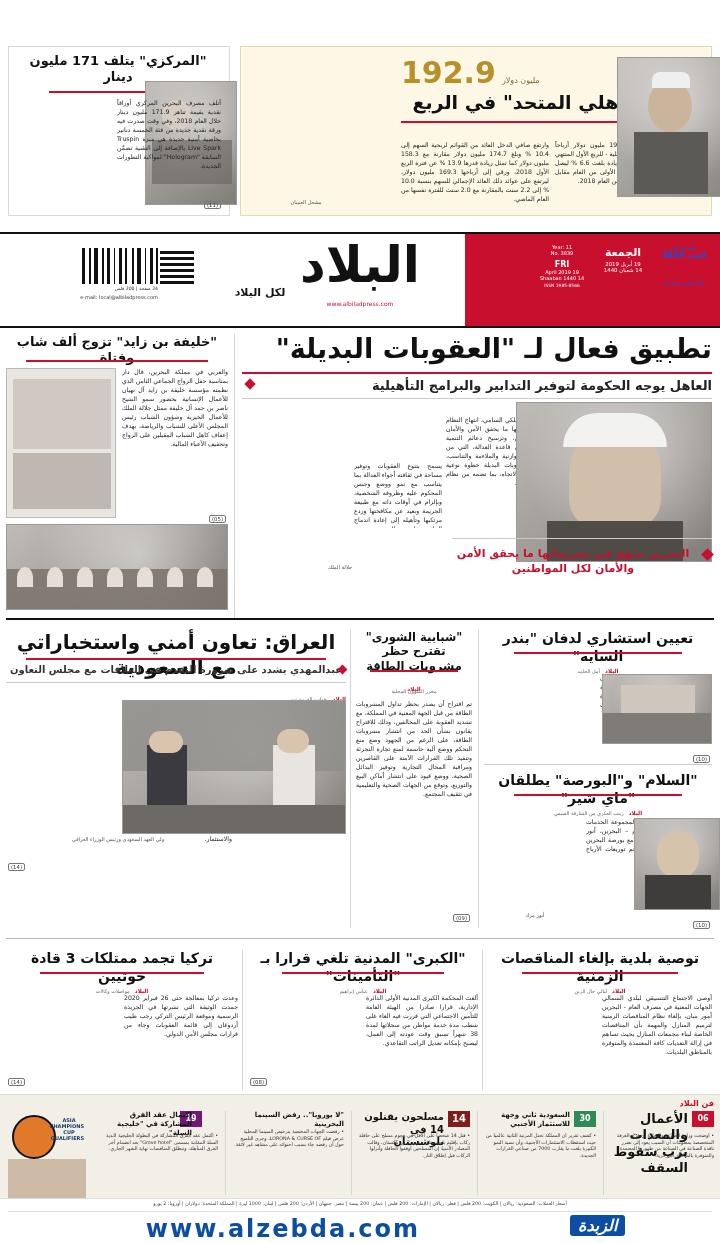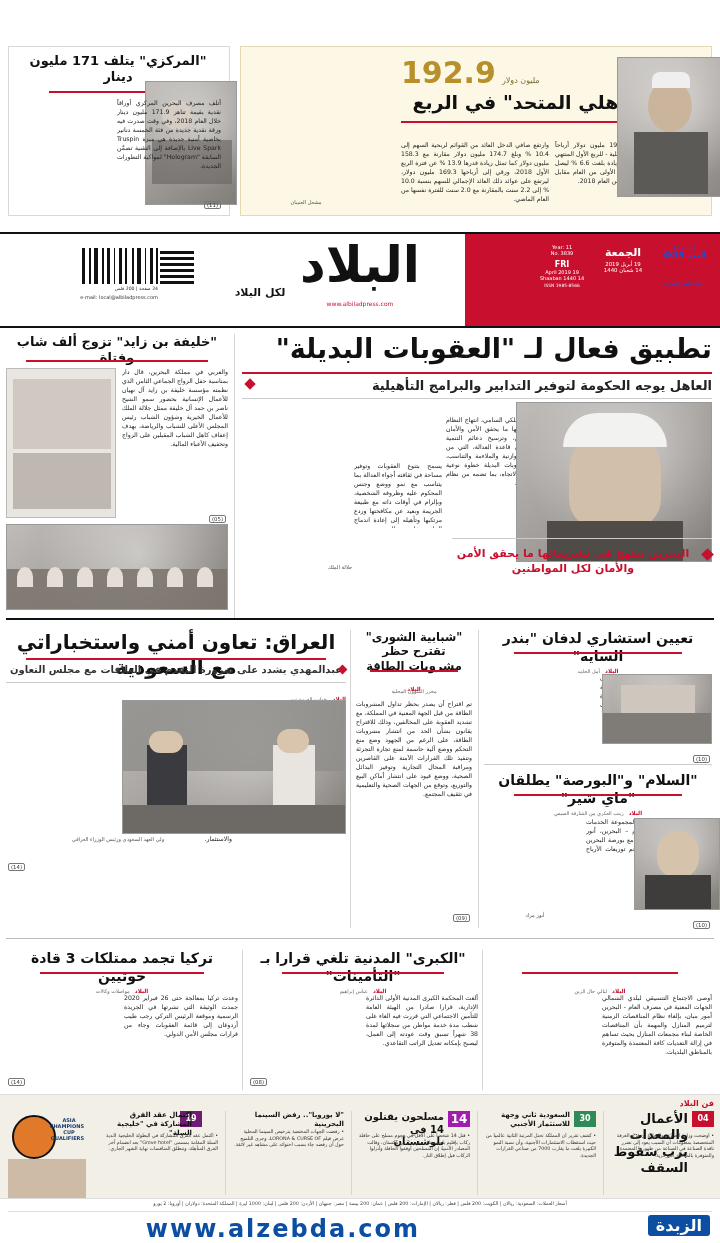--- a/index.html
+++ b/index.html
@@ -330,48 +330,49 @@
       </div>
       <div class="txt box" style="right:0;top:44px;width:112px;height:88px;overflow:hidden;">ألغت المحكمة الكبرى المدنية الأولى الدائرة الإدارية، قرارا صادرا من الهيئة العامة للتأمين الاجتماعي التي قررت فيه الغاء على شطب مدة خدمة مواطن من سجلاتها لمدة 38 شهراً تسبق وقت عودته إلى العمل، ليصبح بإمكانه تعديل الراتب التقاعدي.</div>
       <div class="box" style="left:2px;bottom:2px;">
         <span class="pagenum">(08)</span>
       </div>
     </div>
 
     <div class="colrule" style="left:482px;top:8px;height:140px;"></div>
 
     <div class="box" style="left:488px;top:8px;width:224px;height:140px;">
+      <div class="ttl box" style="right:0;top:0;width:224px;font-size:14px;text-align:center;">توصية بلدية بإلغاء المناقصات الزمنية</div>
       <div class="box" style="right:34px;top:22px;width:156px;height:2px;background:#c8102e;"></div>
       <div class="box" style="right:0;top:28px;width:224px;text-align:center;">
         <span class="byline">البلاد</span>
         <span class="tiny" style="font-size:5px;color:#666;">ليالي حال الزين</span>
       </div>
       <div class="txt box" style="right:0;top:44px;width:110px;height:88px;overflow:hidden;">أوصى الاجتماع التنسيقي لبلدي الشمالي الجهات المعنية في مصرف العام - البحرين أمور مبان، بإلغاء نظام المناقصات الزمنية لترميم المنازل والمهمة بأن المناقصات الخاصة لبناء مجمعات المنازل بحيث تساهم في إزالة التعديات كافة المعتمدة والمتوفرة بالمناطق البلديات.</div>
     </div>
   </div>
 
   <div id="sports">
     <div class="box" style="right:6px;top:4px;font-size:8px;font-weight:bold;color:#c8102e;">فن البلاد</div>
 
     <div class="box" style="right:6px;top:16px;width:104px;height:84px;">
-      <div class="box" style="right:0;top:0;width:22px;height:16px;background:#c8102e;color:#fff;font-size:8px;font-weight:bold;text-align:center;line-height:16px;">04</div>
+      <div class="box" style="right:0;top:0;width:22px;height:16px;background:#c8102e;color:#fff;font-size:8px;font-weight:bold;text-align:center;line-height:16px;">06</div>
       <div class="ttl box" style="right:26px;top:0;width:78px;font-size:13px;text-align:right;">الأعمال والمعدات برب سقوط السقف</div>
       <div class="tiny box" style="right:0;top:22px;width:104px;height:58px;font-size:4.8px;overflow:hidden;">• أوضحت وزارة الصناعة والتجارة أن قرار الغرفة المتخصصة بمعلومات أن السبب يعود إلى تضرر نافذة الصناعة في الصناعة من ظهورها المعتمدة والمتوفرة بالمناطق الجزائرية.</div>
     </div>
     <div class="colrule" style="right:116px;top:16px;height:84px;left:auto;"></div>
 
     <div class="box" style="right:124px;top:16px;width:112px;height:84px;">
       <div class="box" style="right:0;top:0;width:22px;height:16px;background:#2e8b57;color:#fff;font-size:8px;font-weight:bold;text-align:center;line-height:16px;">30</div>
       <div class="ttl box" style="right:26px;top:0;width:86px;font-size:7px;text-align:right;">السعودية ثاني وجهة للاستثمار الأجنبي</div>
       <div class="tiny box" style="right:0;top:22px;width:112px;height:58px;font-size:4.8px;overflow:hidden;">• كشف تقرير أن المملكة تحتل المرتبة الثانية عالمياً من حيث استقطاب الاستثمارات الأجنبية، وأن نسبة النمو الكبيرة بلغت ما يقارب 7000 من صناعي القرارات الجديدة.</div>
     </div>
     <div class="colrule" style="right:242px;top:16px;height:84px;left:auto;"></div>
 
     <div class="box" style="right:250px;top:16px;width:112px;height:84px;">
-      <div class="box" style="right:0;top:0;width:22px;height:16px;background:#a21caf;color:#fff;font-size:12px;font-weight:bold;text-align:center;line-height:16px;">14</div>
+      <div class="box" style="right:0;top:0;width:22px;height:16px;background:#7f1d1d;color:#fff;font-size:10px;font-weight:bold;text-align:center;line-height:16px;">14</div>
       <div class="ttl box" style="right:26px;top:0;width:86px;font-size:10px;text-align:right;">مسلحون يقتلون 14 في بلوشستان</div>
       <div class="tiny box" style="right:0;top:22px;width:112px;height:58px;font-size:4.8px;overflow:hidden;">• قتل 14 شخصاً على الأقل في هجوم مسلح على حافلة ركاب بإقليم بلوشستان جنوب غربي باكستان، وقالت المصادر الأمنية إن المسلحين أوقفوا الحافلة وأنزلوا الركاب قبل إطلاق النار.</div>
     </div>
     <div class="colrule" style="right:368px;top:16px;height:84px;left:auto;"></div>
 
     <div class="box" style="right:376px;top:16px;width:112px;height:84px;">
       <div class="ttl box" style="right:0;top:0;width:112px;font-size:7px;text-align:right;">"لا يوروبا".. رفض السينما البحرينية</div>
       <div class="tiny box" style="right:0;top:18px;width:112px;height:62px;font-size:4.8px;overflow:hidden;">• رفضت الجهات المختصة بترخيص السينما المحلية عرض فيلم LORONA &amp; CURSE OF، وجرى التلميح حول أن رفضه جاء بسبب احتوائه على مشاهد غير لائقة.</div>
     </div>
     <div class="colrule" style="right:494px;top:16px;height:84px;left:auto;"></div>
@@ -386,18 +387,18 @@
       <div style="position:absolute;left:4px;top:6px;width:40px;height:40px;border-radius:50%;background:#e07a2a;border:2px solid #111;"></div>
       <div style="position:absolute;left:46px;top:8px;width:30px;font-size:5px;font-weight:bold;color:#1b3a6b;text-align:center;line-height:1.2;">ASIA CHAMPIONS CUP QUALIFIERS</div>
       <div style="position:absolute;left:0;top:50px;width:78px;height:46px;background:#cdbba6;"></div>
     </div>
   </div>
 
   <div id="footer">
     <div class="tiny box" style="right:8px;top:2px;width:704px;font-size:4.8px;text-align:center;color:#444;">أسعار العملات: السعودية: ريالان | الكويت: 200 فلس | قطر: ريالان | الإمارات: 200 فلس | عمان: 200 بيسة | مصر: جنيهان | الأردن: 200 فلس | لبنان: 1000 ليرة | المملكة المتحدة: دولاران | أوروبا: 2 يورو</div>
     <div class="box" style="right:8px;top:12px;width:704px;height:1px;background:#ddd;"></div>
     <div class="box" style="left:60px;top:16px;width:360px;font-size:24px;font-weight:bold;color:#0b4ea2;letter-spacing:2px;">www.alzebda.com</div>
-    <div class="box" style="right:10px;top:16px;width:140px;text-align:right;">
+    <div class="box" style="right:10px;top:16px;width:140px;text-align:left;font-style:italic;">
       <span style="display:inline-block;background:#0b4ea2;color:#fff;font-size:16px;font-weight:bold;padding:1px 8px;border-radius:3px;">الزبدة</span>
     </div>
   </div>
 
 </div>
 
 </body></html>

